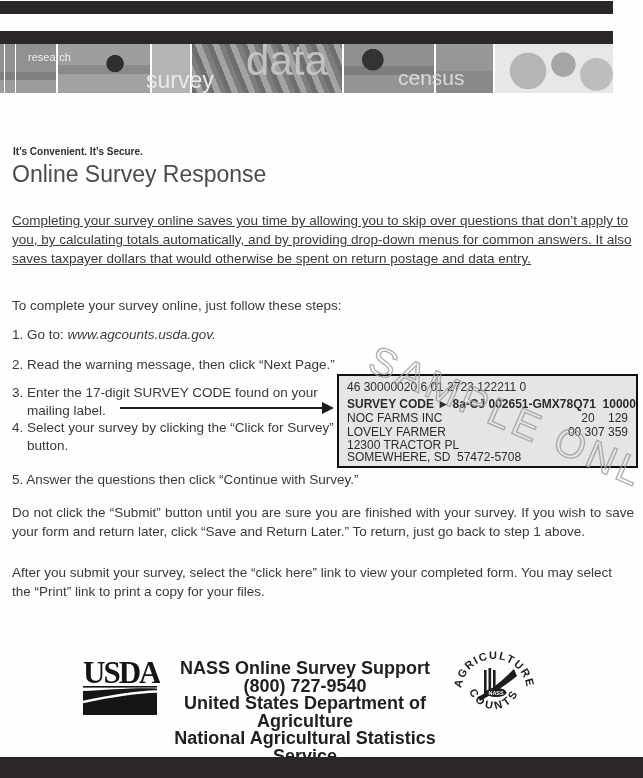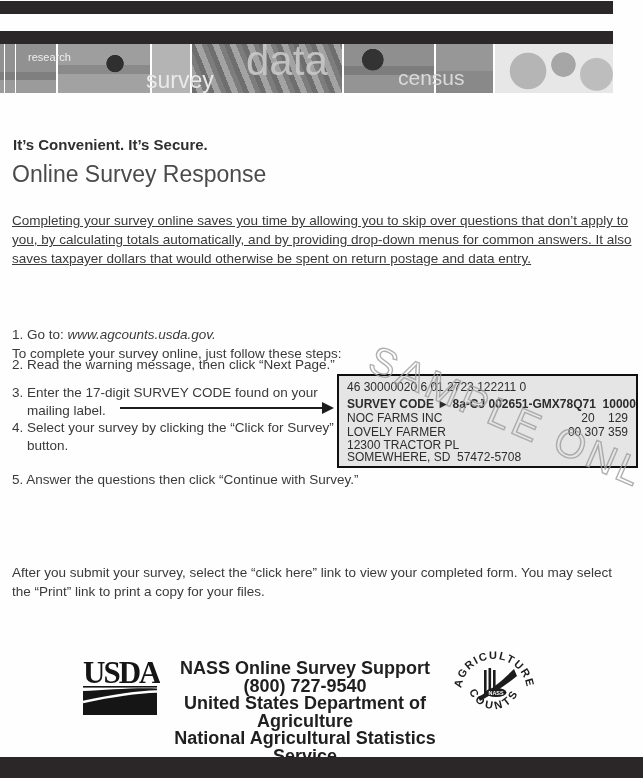--- a/index.html
+++ b/index.html
@@ -32,26 +32,26 @@
         radial-gradient(circle at 58% 42%,#a6a6a6 0 16%,rgba(0,0,0,0) 17%),
         radial-gradient(circle at 86% 62%,#bdbdbd 0 15%,rgba(0,0,0,0) 16%),
         #e7e7e7;}
   .banner-word{position:absolute;color:#efefef;line-height:1;}
   .w-research{left:28px;top:21px;font-size:11px;}
   .w-survey{left:146px;top:38px;font-size:23px;color:#e9e9e9;}
   .w-data{left:246px;top:9px;font-size:42px;color:#c9c9c9;opacity:.9;text-align:center;}
   .w-census{left:398px;top:36px;font-size:21px;color:#dadada;}
 
   
-  .tagline{position:absolute;left:13px;top:136px;font-size:15px;font-weight:bold;color:#2f2f2f;}
+  .tagline{position:absolute;left:13px;top:146px;font-size:10px;font-weight:bold;color:#2f2f2f;}
   .title{position:absolute;left:12px;top:161px;font-size:23px;color:#4a4a4a;}
 
   .para{position:absolute;left:12px;width:622px;font-size:13.5px;line-height:19px;color:#3a3a3a;}
   .p-intro{top:211px;text-decoration:underline;}
-  .p-lead{top:296px;margin-top:48px;}
+  .p-lead{top:296px;}
   .p-submit{top:503px;text-align:justify;}
   .p-after{top:563px;}
 
   .step{position:absolute;left:12px;font-size:13.5px;line-height:18px;color:#3a3a3a;
         padding-left:15px;text-indent:-15px;}
   .s1{top:326px;width:620px;}
   .s2{top:356px;width:620px;}
   .s3{top:384px;width:324px;}
   .s4{top:419px;width:342px;}
   .s5{top:471px;width:620px;}
@@ -135,20 +135,21 @@
       <span class="lb-right">00 307 359</span>
     </div>
     <div class="lb-row lb-tight">12300 TRACTOR PL</div>
     <div class="lb-row lb-tight">SOMEWHERE, SD  57472-5708</div>
   </div>
 
   <svg class="watermark-svg" width="313" height="175" viewBox="0 0 313 175">
     <text x="36" y="52" transform="rotate(23.5 36 52)" font-family="Liberation Sans, sans-serif" font-size="40" letter-spacing="4" fill="none" stroke="#9d9d9d" stroke-width="1.4" opacity="0.8">SAMPLE ONLY</text>
   </svg>
 
+  <div class="para p-submit">Do not click the “Submit” button until you are sure you are finished with your survey. If you wish to save your form and return later, click “Save and Return Later.”  To return, just go back to step 1 above.</div>
   <div class="para p-after">After you submit your survey, select the “click here” link to view your completed form. You may select the “Print” link to print a copy for your files.</div>
 
   <svg class="usda-logo" width="78" height="60" viewBox="0 0 78 60">
     <text x="1" y="26" font-family="Liberation Serif, serif" font-size="31" font-weight="bold" letter-spacing="-2" fill="#151515">USDA</text>
     <rect x="1" y="29" width="74" height="1.6" fill="#151515"></rect>
     <path d="M1 34 C 24 33, 52 30.5, 75 31.5 L 75 58 L 1 58 Z" fill="#151515"></path>
     <path d="M1 45 C 24 40, 52 35, 75 34.5" stroke="#ffffff" stroke-width="2.4" fill="none"></path>
   </svg>
 
   <div class="footer-text">

